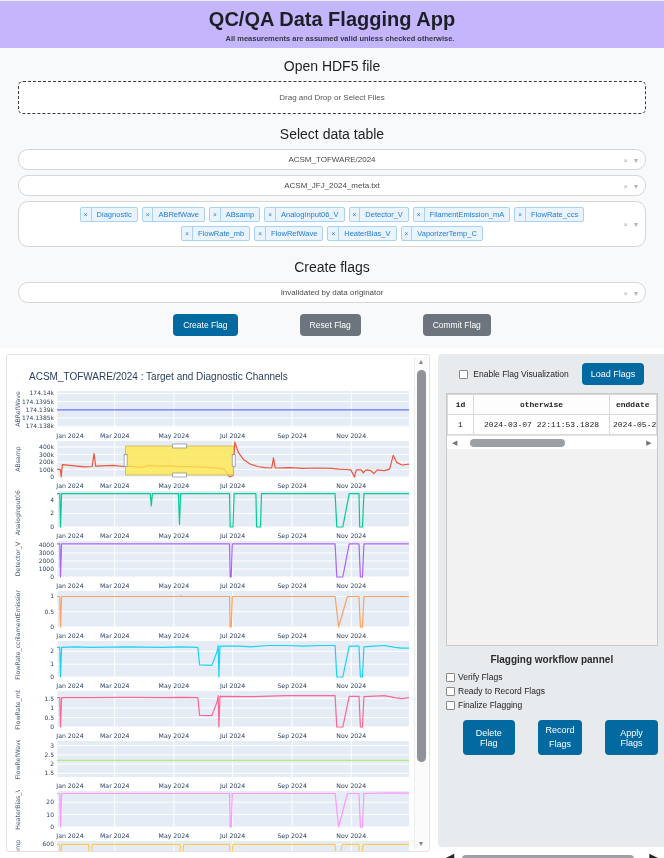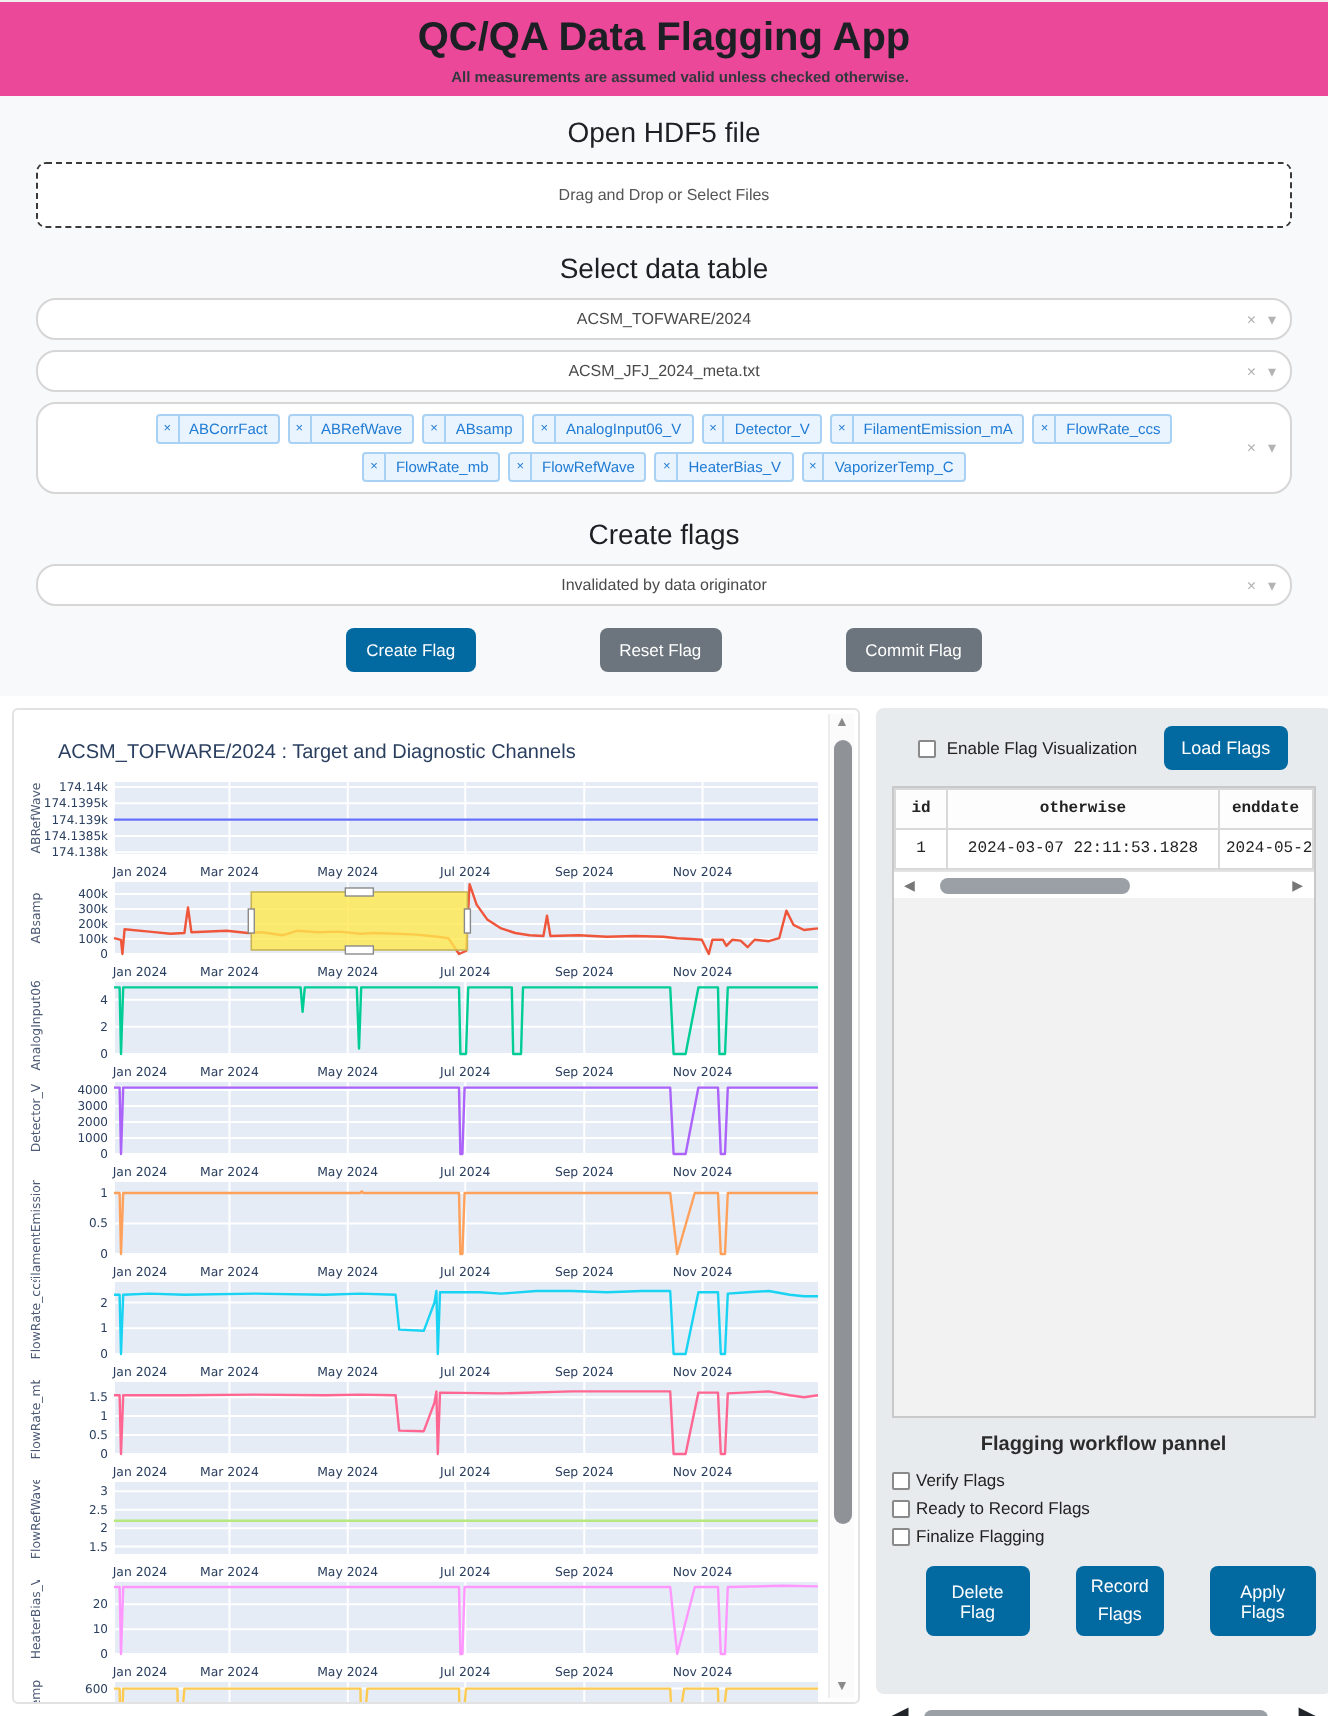--- a/index.html
+++ b/index.html
@@ -1,18 +1,18 @@
 <!DOCTYPE html>
 <html><head>
 <meta charset="utf-8">
 <style>
   * { box-sizing: border-box; margin: 0; padding: 0; }
   html,body { width:664px; height:858px; overflow:hidden; background:#fff;
     font-family:"Liberation Sans", sans-serif; color:#212529; }
-  .page-header { background:#ec4899; text-align:center; padding-top:7px; border-top:1px solid #eee; }
+  .page-header { background:#c4b5fd; text-align:center; padding-top:7px; border-top:1px solid #eee; }
   .page-title { font-size:20px; font-weight:bold; color:#1c2024; }
   .page-subtitle { font-size:7.5px; font-weight:bold; color:#32383e; margin-top:3px; padding-bottom:5px;padding-left:16px; }
   .gray-section { background:#f8f9fa; padding:5px 18px 8px 18px; }
   .sec-heading { font-size:14px; font-weight:normal; text-align:center; color:#1c2024; margin:5px 0 7px 0; }
   .dropzone { height:33px; background:#fff; border:1.5px dashed #3a3a3a; border-radius:5px;
     display:flex; align-items:center; justify-content:center; font-size:8px; color:#555; }
   .dd { position:relative; background:#fff; border:1px solid #d6d6d6; border-radius:10px;
     min-height:21px; display:flex; align-items:center; justify-content:center;
     font-size:8px; color:#4a4a4a; margin-top:5px; padding:2px 34px; }
   .dd-icons { position:absolute; right:7px; top:50%; transform:translateY(-50%);
@@ -40,21 +40,21 @@
   .v-thumb { width:9px; background:#8f9398; border-radius:5px; position:absolute; top:13px; height:392px; left:2px; cursor:grab; }
   .v-scroll .arr.down { position:absolute; bottom:0; }
   .right-col { flex:1; display:flex; flex-direction:column; height:512px; }
   .right-card { background:#e8ebee; border-radius:4px; padding:9px 8px 6px 8px; flex:1;
     display:flex; flex-direction:column; }
   .viz-row { display:flex; align-items:center; gap:5px; justify-content:center; }
   .cb { width:9px; height:9px; background:#fff; border:1px solid #8a8a8a; border-radius:1px;
     display:inline-block; flex:0 0 auto; cursor:pointer; }
   .viz-label { font-size:8.5px; color:#222; }
   .btn-load { margin-left:8px; padding:6px 9px; font-size:9px; }
-  .table-box { margin-top:8px; border:1px solid #c9c9c9; background:#f2f2f2; height:316px;
+  .table-box { margin-top:8px; border:1px solid #c9c9c9; background:#f2f2f2; height:253px;
     display:flex; flex-direction:column; overflow:hidden; }
   table.flags { border-collapse:collapse; width:100%; background:#fff;
     font-family:"Liberation Mono","DejaVu Sans Mono",monospace; font-size:8px; color:#222; table-layout:fixed; }
   table.flags th, table.flags td { border:1px solid #d9d9d9; padding:5px 3px; text-align:center;
     white-space:nowrap; overflow:hidden; }
   table.flags th { font-weight:bold; background:#fdfdfd; }
   .h-scroll { height:14px; display:flex; align-items:center; background:#fff; border-top:1px solid #e3e3e3; padding:0 2px; }
   .h-scroll .arr { font-size:7px; color:#777; padding:0 3px; cursor:pointer; }
   .h-track { flex:1; position:relative; height:8px; }
   .h-thumb { position:absolute; top:0; height:8px; background:#9aa0a6; border-radius:5px; cursor:grab; }
@@ -93,21 +93,21 @@
     <span>ACSM_JFJ_2024_meta.txt</span>
     <span class="dd-icons">
       <span>×</span>
       <span>▾</span>
     </span>
   </div>
   <div class="dd">
     <div class="chips" id="chips">
         <span class="chip">
           <span class="chip-x">×</span>
-          <span class="chip-label">ABCorrFact</span>
+          <span class="chip-label">Diagnostic</span>
         </span>
         <span class="chip">
           <span class="chip-x">×</span>
           <span class="chip-label">ABRefWave</span>
         </span>
         <span class="chip">
           <span class="chip-x">×</span>
           <span class="chip-label">ABsamp</span>
         </span>
         <span class="chip">

